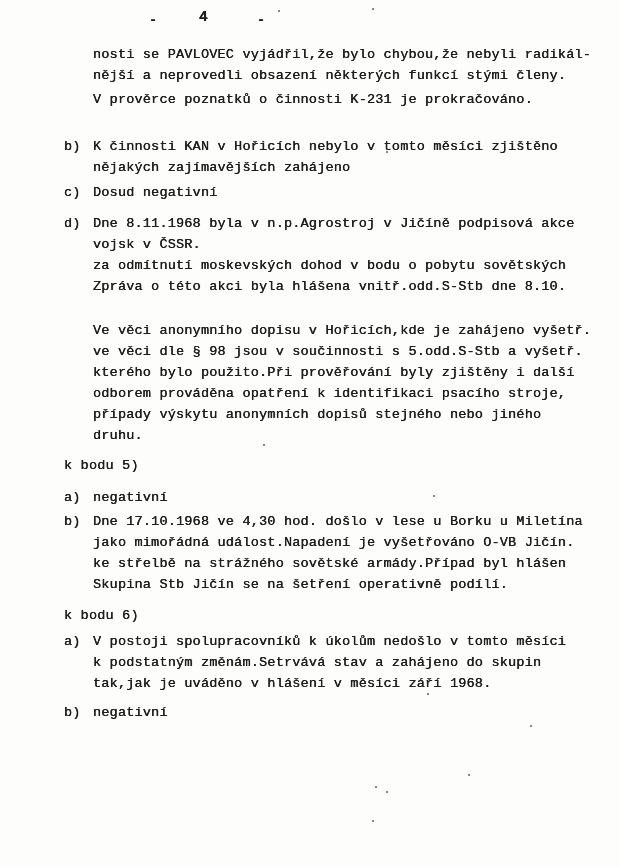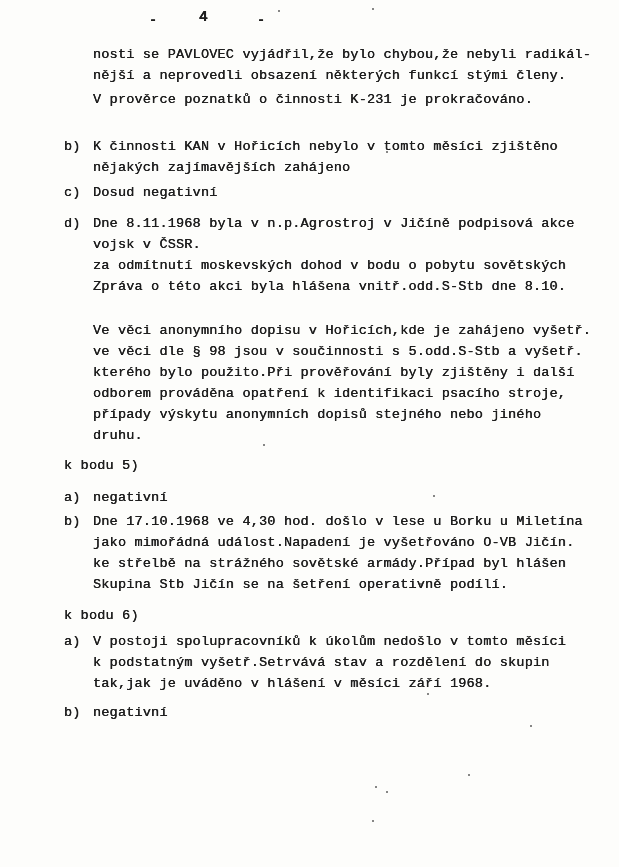--- a/index.html
+++ b/index.html
@@ -94,21 +94,21 @@
     <div class="line">Skupina Stb Jičín se na šetření operativně podílí.</div>
   </div>
 
   <div class="block flush" style="top:605px">
     <div class="line">k bodu 6)</div>
   </div>
 
   <div class="block" style="top:631px">
     <span class="marker">a)</span>
     <div class="line">V postoji spolupracovníků k úkolům nedošlo v tomto měsíci</div>
-    <div class="line">k podstatným vyšetř.Setrvává stav a rozdělení do skupin</div>
+    <div class="line">k podstatným změnám.Setrvává stav a zahájeno do skupin</div>
     <div class="line">tak,jak je uváděno v hlášení v měsíci září 1968.</div>
   </div>
 
   <div class="block" style="top:702px">
     <span class="marker">b)</span>
     <div class="line">negativní</div>
   </div>
 
   <div class="speck" style="left:372px;top:8px"></div>
   <div class="speck" style="left:278px;top:10px"></div>

